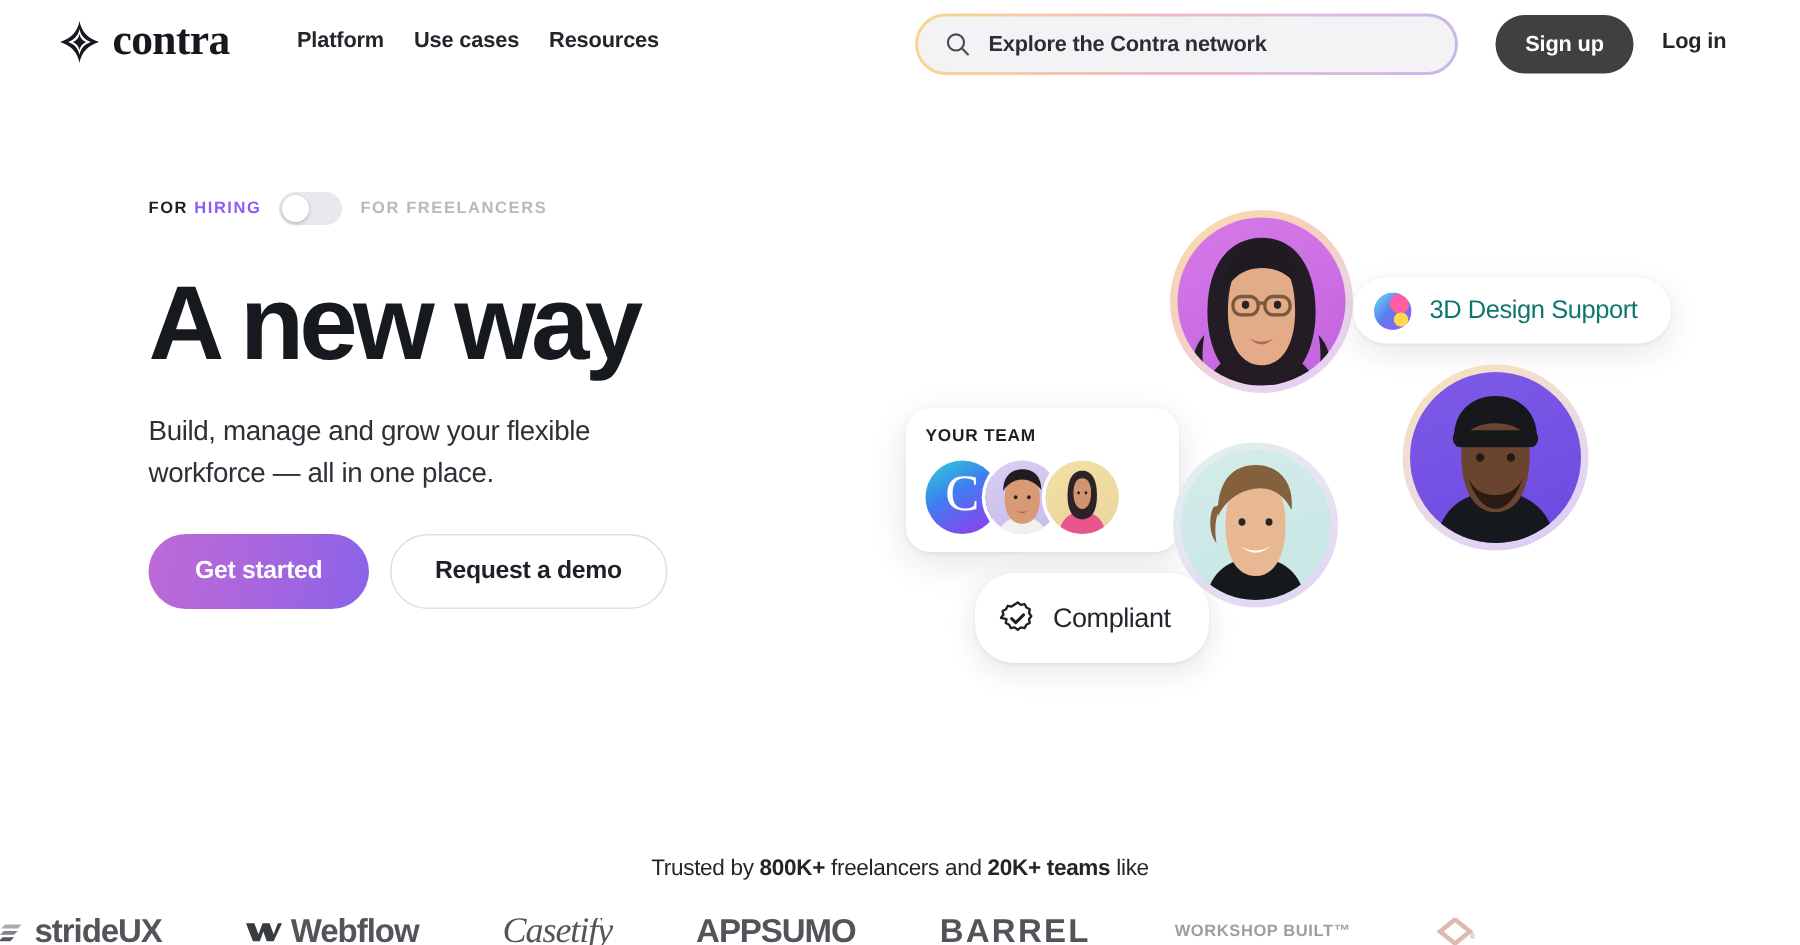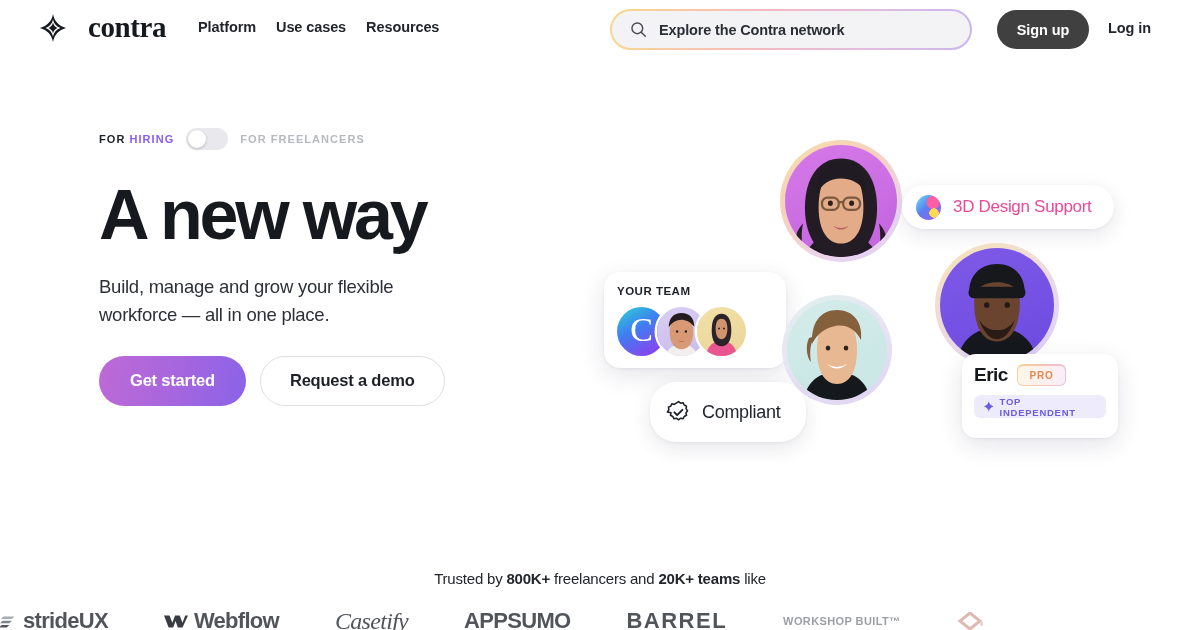--- a/index.html
+++ b/index.html
@@ -14,21 +14,21 @@
   .page { position: relative; width: 1200px; height: 630px; }
 
   
   .header {
     position: absolute; top: 0; left: 0;
     width: 1200px; height: 58px;
     display: flex; align-items: center;
   }
   .brand {
     position: absolute; left: 40px; top: 13px;
-    display: flex; align-items: center; gap: 22px;
+    display: flex; align-items: center; gap: 9px;
     cursor: pointer;
   }
   .brand-mark { width: 26px; height: 28px; display: block; }
   .brand-name {
     font-family: "Liberation Serif", serif;
     font-size: 29px; font-weight: 700;
     letter-spacing: -0.4px; color: #15181c; line-height: 1;
   }
   .nav {
     position: absolute; left: 198px; top: 19px;
@@ -146,21 +146,21 @@
   }
 
   .face { position: absolute; inset: 0; }
 
   .chip {
     position: absolute; background: #fff; border-radius: 26px;
     box-shadow: 0 6px 20px rgba(32,28,62,.11), 0 1px 3px rgba(32,28,62,.06);
     display: flex; align-items: center;
   }
   .chip-3d { left: 306px; top: 65px; height: 44px; padding: 0 22px 0 14px; gap: 12px; }
-  .chip-3d .label { font-size: 17px; font-weight: 500; color: #ec4899; letter-spacing: -0.3px; white-space: nowrap; }
+  .chip-3d .label { font-size: 17px; font-weight: 500; color: #0f766e; letter-spacing: -0.3px; white-space: nowrap; }
   .orb3d {
     width: 25px; height: 25px; border-radius: 50%;
     background:
       radial-gradient(circle at 72% 72%, #ffd84d 0 18%, transparent 19%),
       radial-gradient(circle at 68% 30%, #ff5fa2 0 26%, transparent 27%),
       linear-gradient(135deg,#6ae3f0 0%,#5b7df0 45%,#a45cf0 100%);
     flex: 0 0 auto;
   }
 
   .chip-compliant { left: 54px; top: 262px; height: 60px; padding: 0 26px 0 16px; gap: 11px; }
@@ -377,34 +377,20 @@
           <path d="M30 48 C30 30 38 22 50 22 C62 22 70 30 70 48 C70 70 62 82 50 82 C38 82 30 70 30 48 Z" fill="#6b4430"></path>
           <path d="M26 42 C24 26 34 14 50 14 C66 14 76 26 74 42 L72 44 C68 34 60 30 50 30 C40 30 32 34 28 44 Z" fill="#16181b"></path>
           <rect x="25" y="34" width="50" height="10" rx="5" fill="#16181b"></rect>
           <ellipse cx="41" cy="50" rx="2.4" ry="2.5" fill="#221a16"></ellipse>
           <ellipse cx="59" cy="50" rx="2.4" ry="2.5" fill="#221a16"></ellipse>
           <path d="M34 62 C38 74 44 80 50 80 C56 80 62 74 66 62 C62 70 56 72 50 72 C44 72 38 70 34 62 Z" fill="#2a1c14"></path>
         </svg>
       </div>
     </div>
 
-    <div class="eric-card">
-      <div class="eric-row1">
-        <div class="eric-name">Eric</div>
-        <div class="pro-badge">
-          <div class="in">PRO</div>
-        </div>
-      </div>
-      <div class="top-ind">
-        <svg width="10" height="11" viewBox="0 0 26 28">
-          <path d="M13 0 C14.2 7.2 18.8 11.8 26 14 C18.8 16.2 14.2 20.8 13 28 C11.8 20.8 7.2 16.2 0 14 C7.2 11.8 11.8 7.2 13 0 Z" fill="#6c5ce0"></path>
-        </svg>
-        <span>TOP INDEPENDENT</span>
-      </div>
-    </div>
   </div>
 
   <div class="trusted">
     <span>Trusted by </span><b>800K+</b><span> freelancers and </span><b>20K+ teams</b><span> like</span>
   </div>
 
   <div class="logos">
     <div class="logo-item">
       <svg width="17" height="17" viewBox="0 0 20 20">
         <path d="M4 4 H17 L14 7 H1 Z" fill="#9aa0a6"></path>

